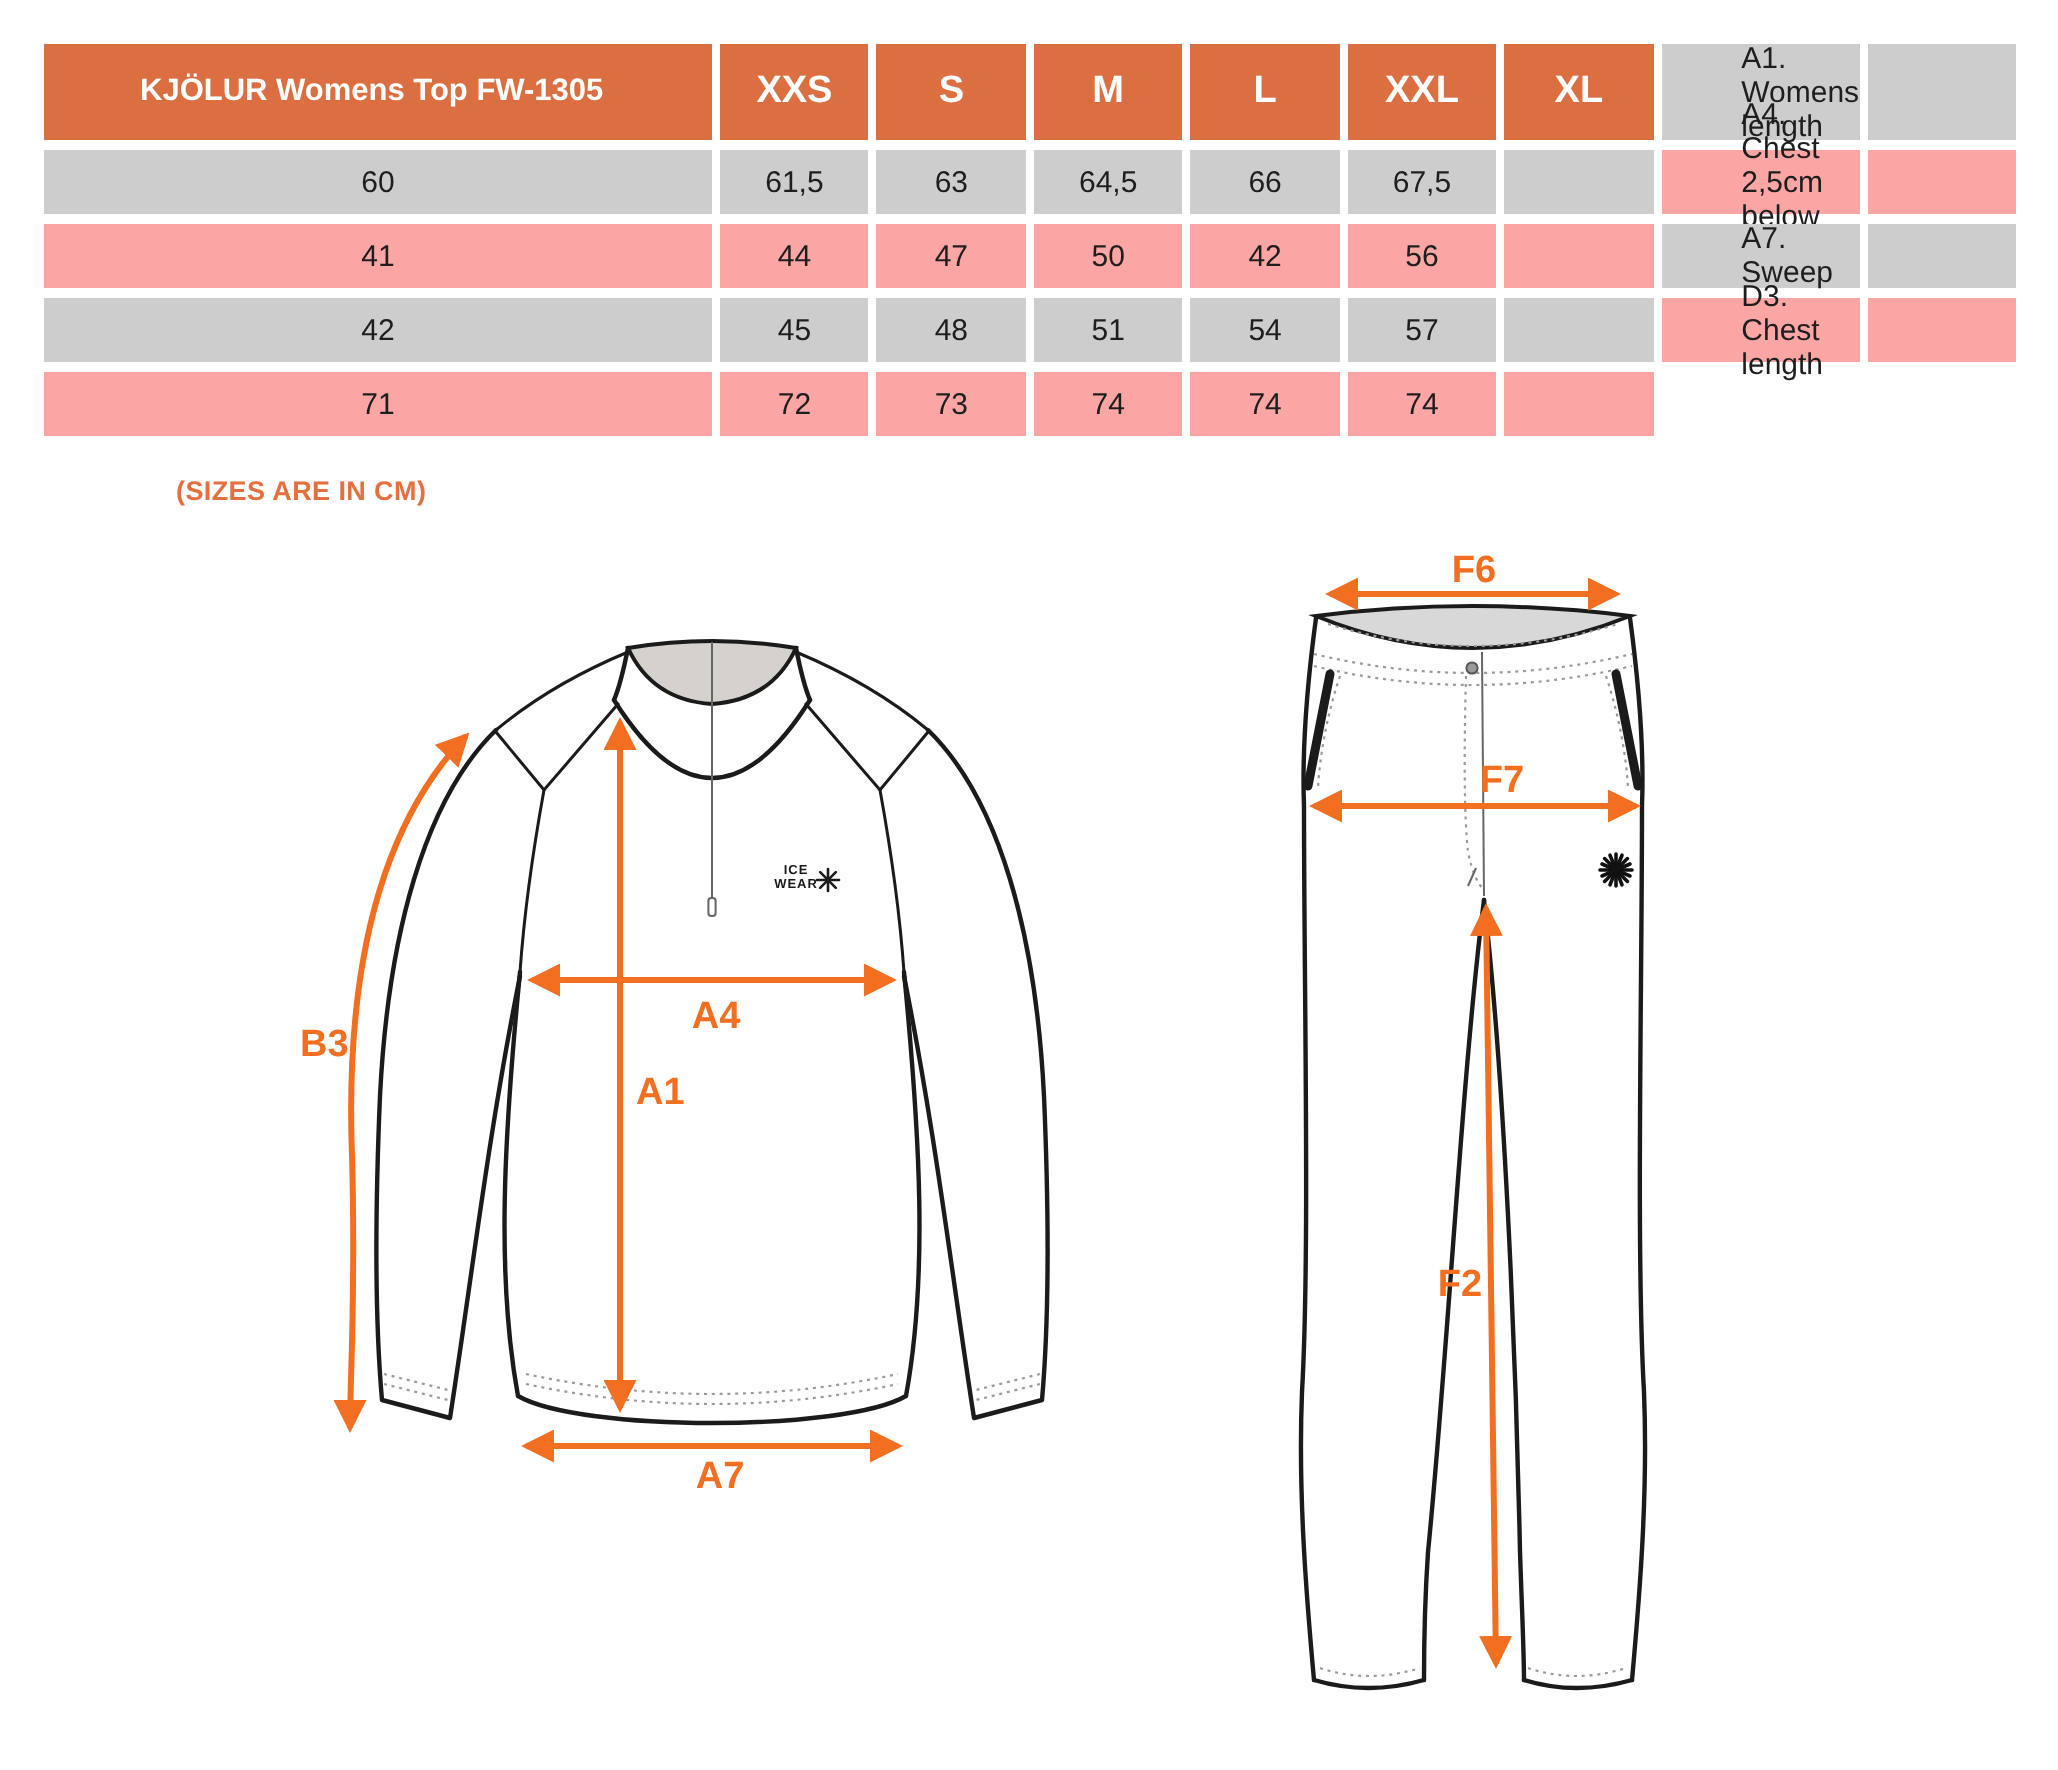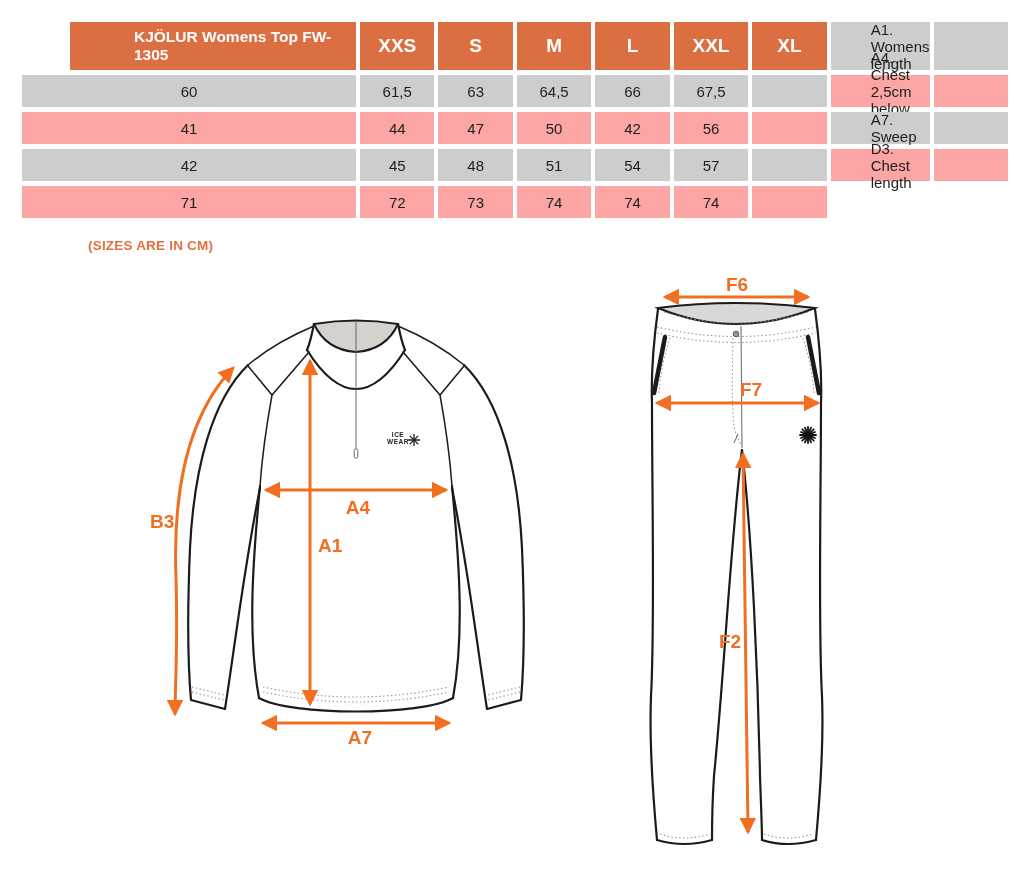--- a/index.html
+++ b/index.html
@@ -12,21 +12,21 @@
   .size-table{
     position:absolute;left:22px;top:22px;width:986px;
     display:grid;
     grid-template-columns:334px repeat(8,1fr);
     grid-template-rows:48px repeat(4,32px);
     column-gap:4px;row-gap:5px;
   }
   .cell{display:flex;align-items:center;justify-content:center;
         font-size:15px;color:#1e1e1e;}
   .cell.th{background:#DC6F42;color:#fff;font-weight:bold;font-size:19px;}
-  .cell.title{justify-content:flex-start;padding-left:64px;font-size:15.5px;margin-left:48px;}
+  .cell.title{justify-content:flex-start;padding-left:48px;font-size:15.5px;}
   .cell.label{justify-content:flex-start;padding-left:40px;}
   .cell.dark{background:#CDCDCD;}
   .cell.light{background:#fca5a5;}
   
   .sizes-note{
     position:absolute;left:65px;top:238px;
     color:#E4703F;font-size:13.5px;font-weight:600;letter-spacing:.2px;margin-left:23px;
   }
   
   .diagram{position:absolute;}

